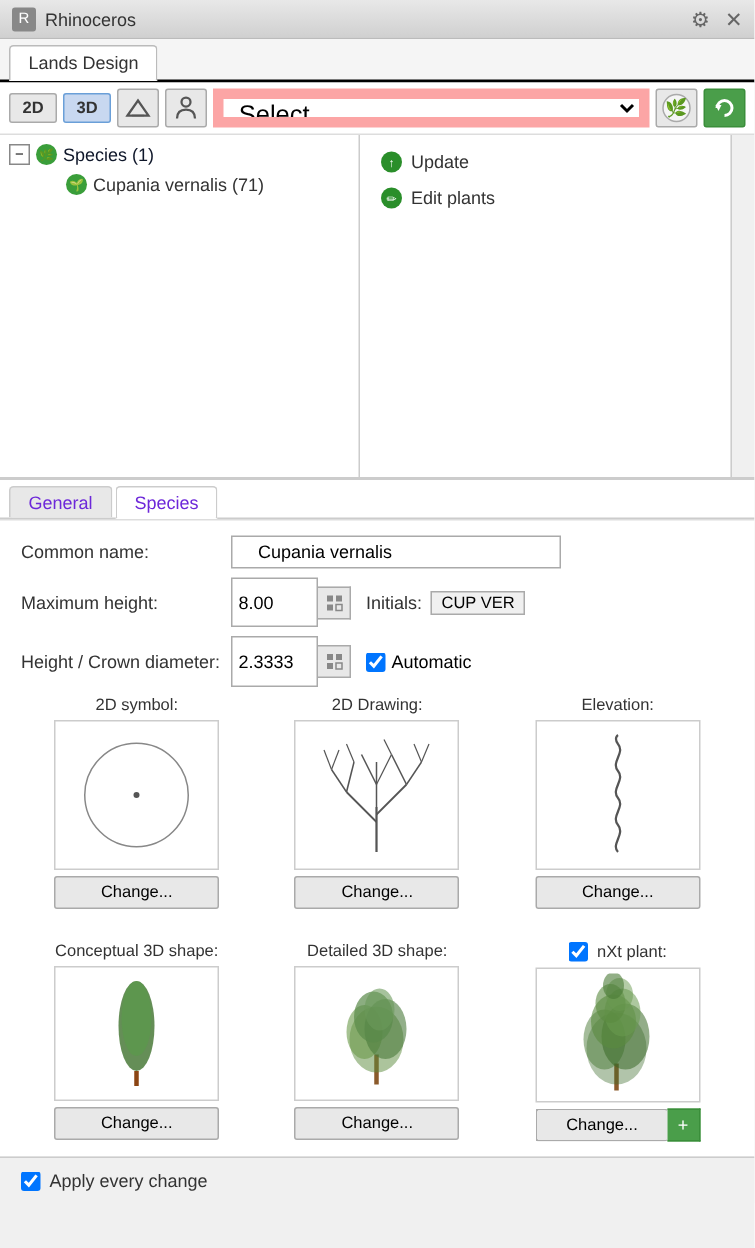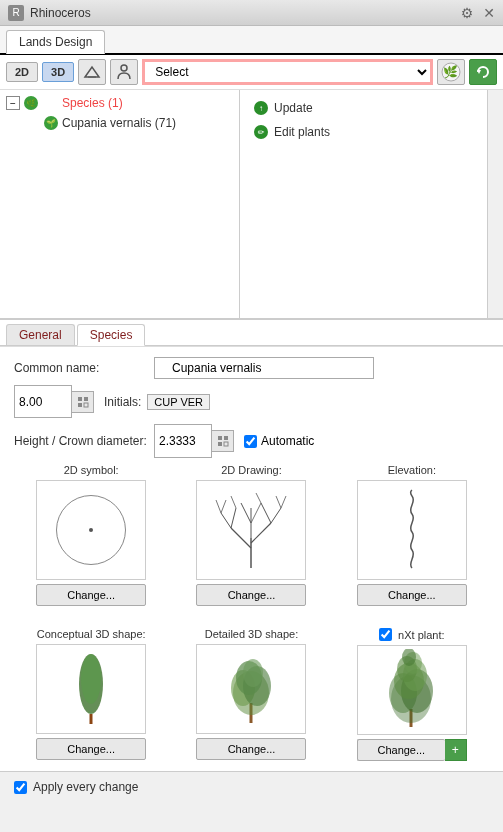--- a/index.html
+++ b/index.html
@@ -85,24 +85,24 @@
       background: #e8e8e8;
       border: 1px solid #aaa;
       border-radius: 2px;
       cursor: pointer;
       display: flex; align-items: center; justify-content: center;
       font-size: 14px;
     }
     .toolbar-select {
       flex: 1;
       height: 26px;
-      border: 3px solid #fca5a5;
+      border: 7px solid #fca5a5;
       background: white;
       padding: 0 6px;
-      font-size: 12px;
+      font-size: 17px;
       cursor: pointer;
     }
     .main-area {
       display: flex;
       height: 230px;
       background: white;
       border-bottom: 2px solid #ccc;
     }
     .tree-panel {
       width: 240px;
@@ -168,21 +168,21 @@
       gap: 2px;
     }
     .section-tab {
       padding: 3px 12px;
       border: 1px solid #ccc;
       border-bottom: none;
       border-radius: 3px 3px 0 0;
       cursor: pointer;
       font-size: 12px;
       background: #e8e8e8;
-      color: #7f1d1d;
+      color: #6d28d9;
     }
     .section-tab.active {
       background: white;
       border-bottom: 1px solid white;
       margin-bottom: -1px;
       font-weight: 500;
     }
     .content-panel {
       background: white;
       padding: 10px 14px;
@@ -401,21 +401,21 @@
     </svg>
   </button>
 </div>
 
 <div class="main-area">
 
   <div class="tree-panel">
     <div class="tree-root">
       <div style="width:14px;height:14px;border:1px solid #888;display:flex;align-items:center;justify-content:center;font-size:10px;cursor:pointer;background:white;">−</div>
       <div class="plant-icon">🌿</div>
-      <span style="font-size:12px;color:#ef4444;margin-left:20px;">Species (1)</span>
+      <span style="font-size:12px;color:#0f172a;">Species (1)</span>
     </div>
     <div class="tree-leaf" style="cursor:pointer;">
       <div class="plant-icon" style="background:#3a9e3a;">🌱</div>
       <span style="font-size:12px;color:#333;">Cupania vernalis (71)</span>
     </div>
   </div>
 
   <div class="right-panel">
     <div class="right-panel-btn">
       <div class="btn-icon-green">↑</div>
@@ -438,20 +438,21 @@
 </div>
 
 <div class="content-panel">
 
   <div class="form-row">
     <span class="form-label">Common name:</span>
     <input class="form-input" type="text" value="Cupania vernalis" style="max-width: 220px;">
   </div>
 
   <div class="form-row">
+    <span class="form-label">Maximum height:</span>
     <div class="form-input-with-btn" style="max-width:80px;">
       <input type="text" value="8.00" style="width: 58px; height: 33px; border: 1px solid rgb(170, 170, 170); padding: 0px 4px; font-size: 12px;">
       <div class="input-side-btn">
         <svg width="14" height="14" viewBox="0 0 14 14">
             <rect x="2" y="2" width="4" height="4" fill="#888"></rect>
             <rect x="8" y="2" width="4" height="4" fill="#888"></rect>
             <rect x="2" y="8" width="4" height="4" fill="#888"></rect>
             <rect x="8" y="8" width="4" height="4" fill="none" stroke="#888" stroke-width="1"></rect>
           </svg>
       </div>

